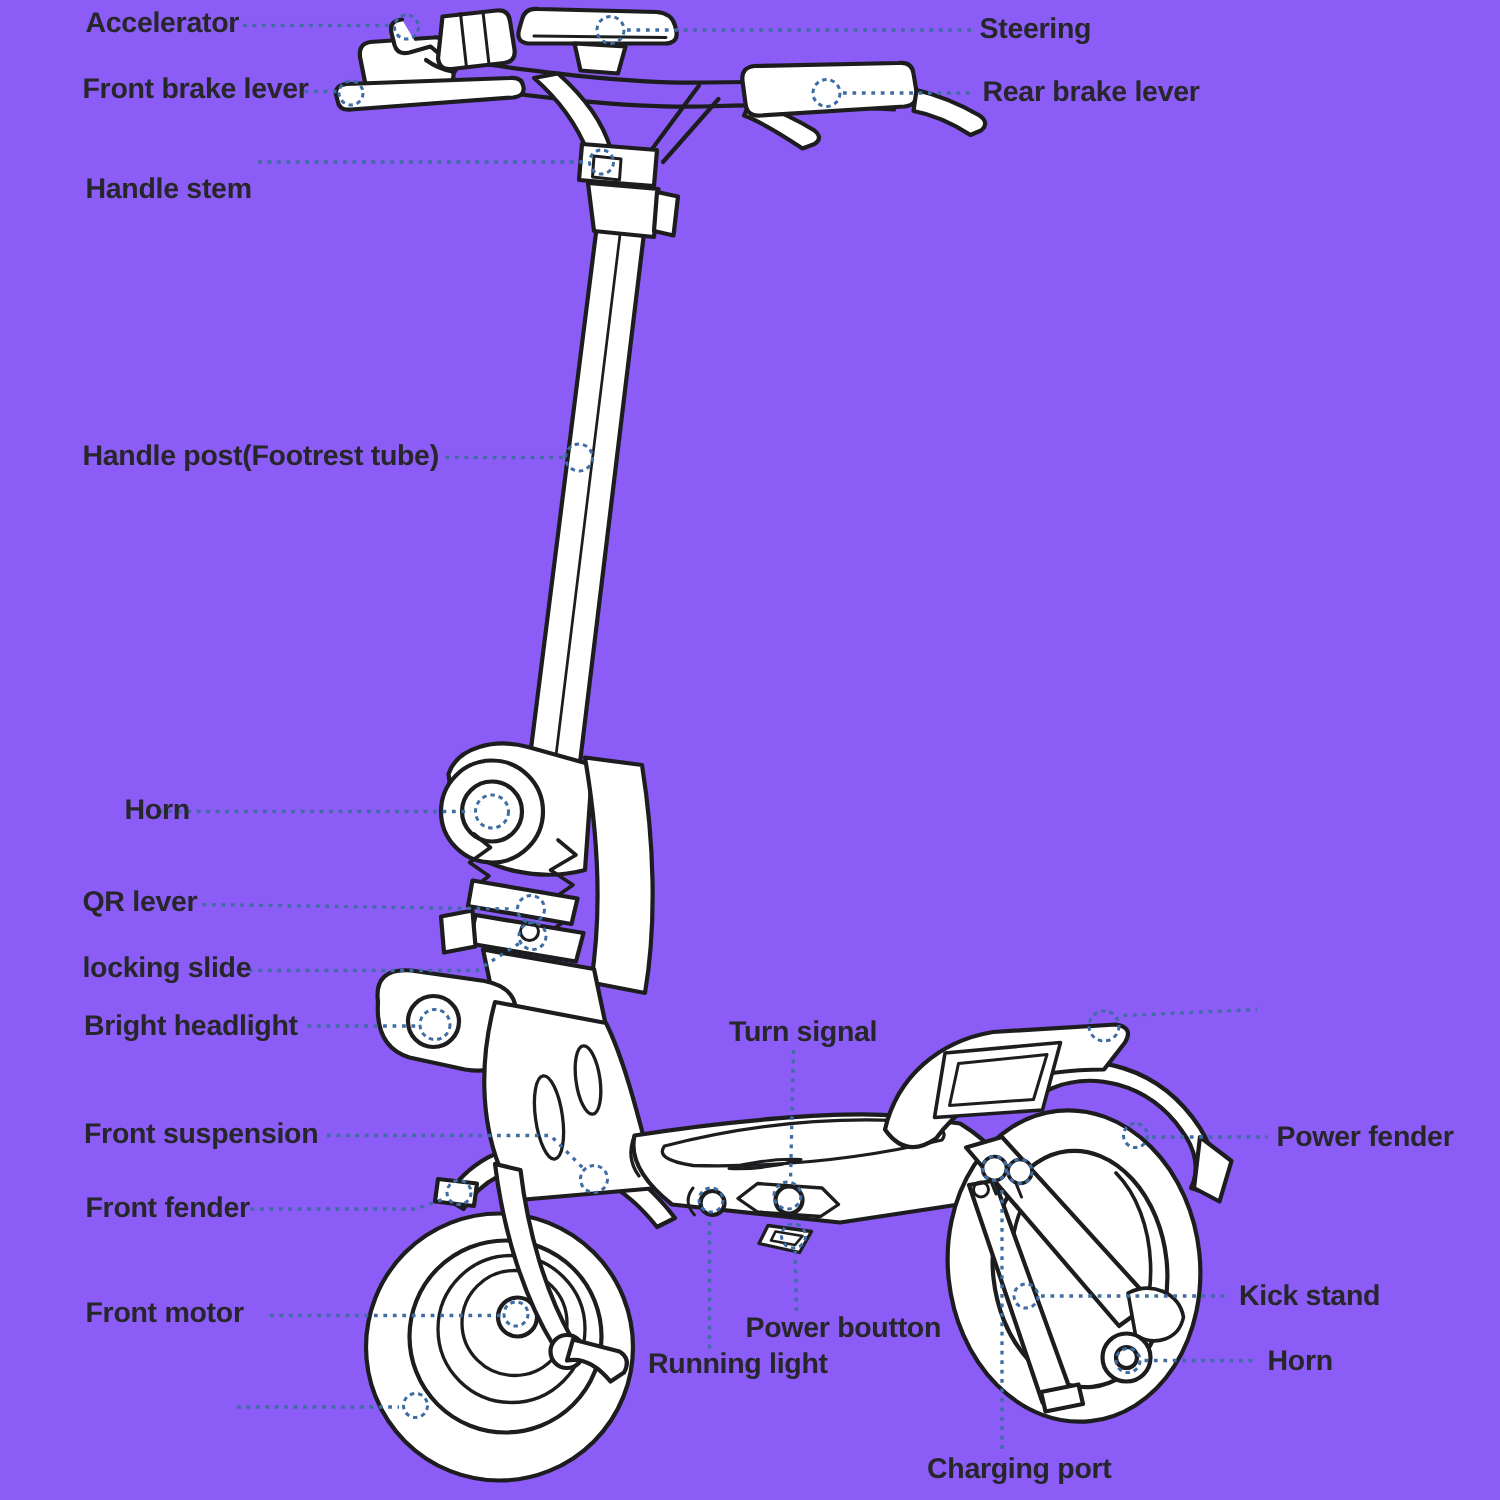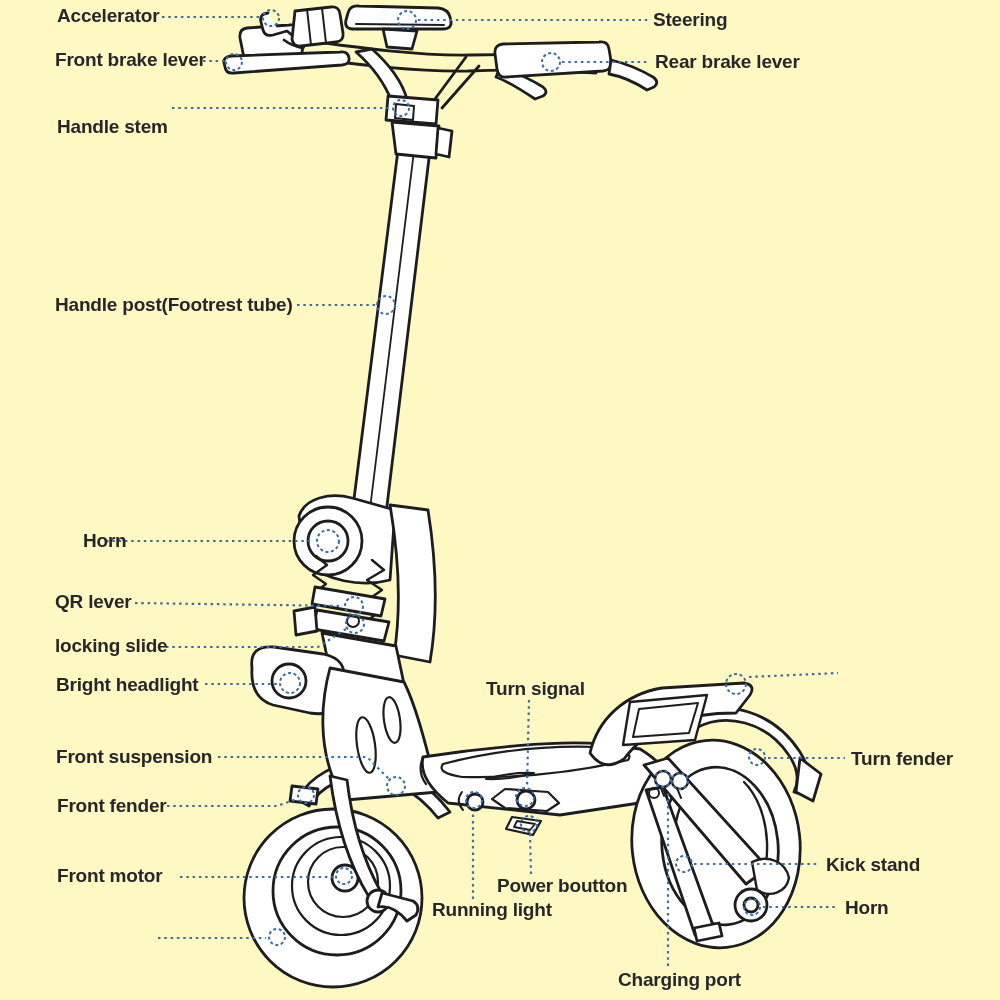--- a/index.html
+++ b/index.html
@@ -1,16 +1,16 @@
 <!DOCTYPE html>
 <html><head>
 <meta charset="utf-8">
 <style>
   html,body{margin:0;padding:0;background:#ffffff;}
-  #stage{position:relative;width:1000px;height:1000px;background:#fef9c3;overflow:hidden;
+  #stage{position:relative;width:1000px;height:1000px;background:#8b5cf6;overflow:hidden;
          font-family:"Liberation Sans", sans-serif;}
   #art{position:absolute;left:0;top:0;}
   .label{position:absolute;transform:translateY(-50%);
          font-weight:700;font-size:19px;line-height:22px;color:#26262b;
          white-space:pre-line;letter-spacing:-0.2px;}
 </style>
 </head>
 <body>
 
 <div id="stage">
@@ -247,17 +247,17 @@
   <div class="label" style="left:56px;top:685px;">Bright headlight</div>
   <div class="label" style="left:56px;top:757px;">Front suspension</div>
   <div class="label" style="left:57px;top:806px;">Front fender</div>
   <div class="label" style="left:57px;top:876px;">Front motor</div>
   <div class="label" style="left:486px;top:689px;">Turn signal</div>
   <div class="label" style="left:497px;top:886px;">Power boutton</div>
   <div class="label" style="left:432px;top:910px;">Running light</div>
   <div class="label" style="left:618px;top:980px;">Charging port</div>
   <div class="label" style="left:653px;top:20px;">Steering</div>
   <div class="label" style="left:655px;top:62px;">Rear brake lever</div>
-  <div class="label" style="left:851px;top:759px;">Turn fender</div>
+  <div class="label" style="left:851px;top:759px;">Power fender</div>
   <div class="label" style="left:826px;top:865px;">Kick stand</div>
   <div class="label" style="left:845px;top:908px;">Horn</div>
 
 </div>
 
 </body></html>

